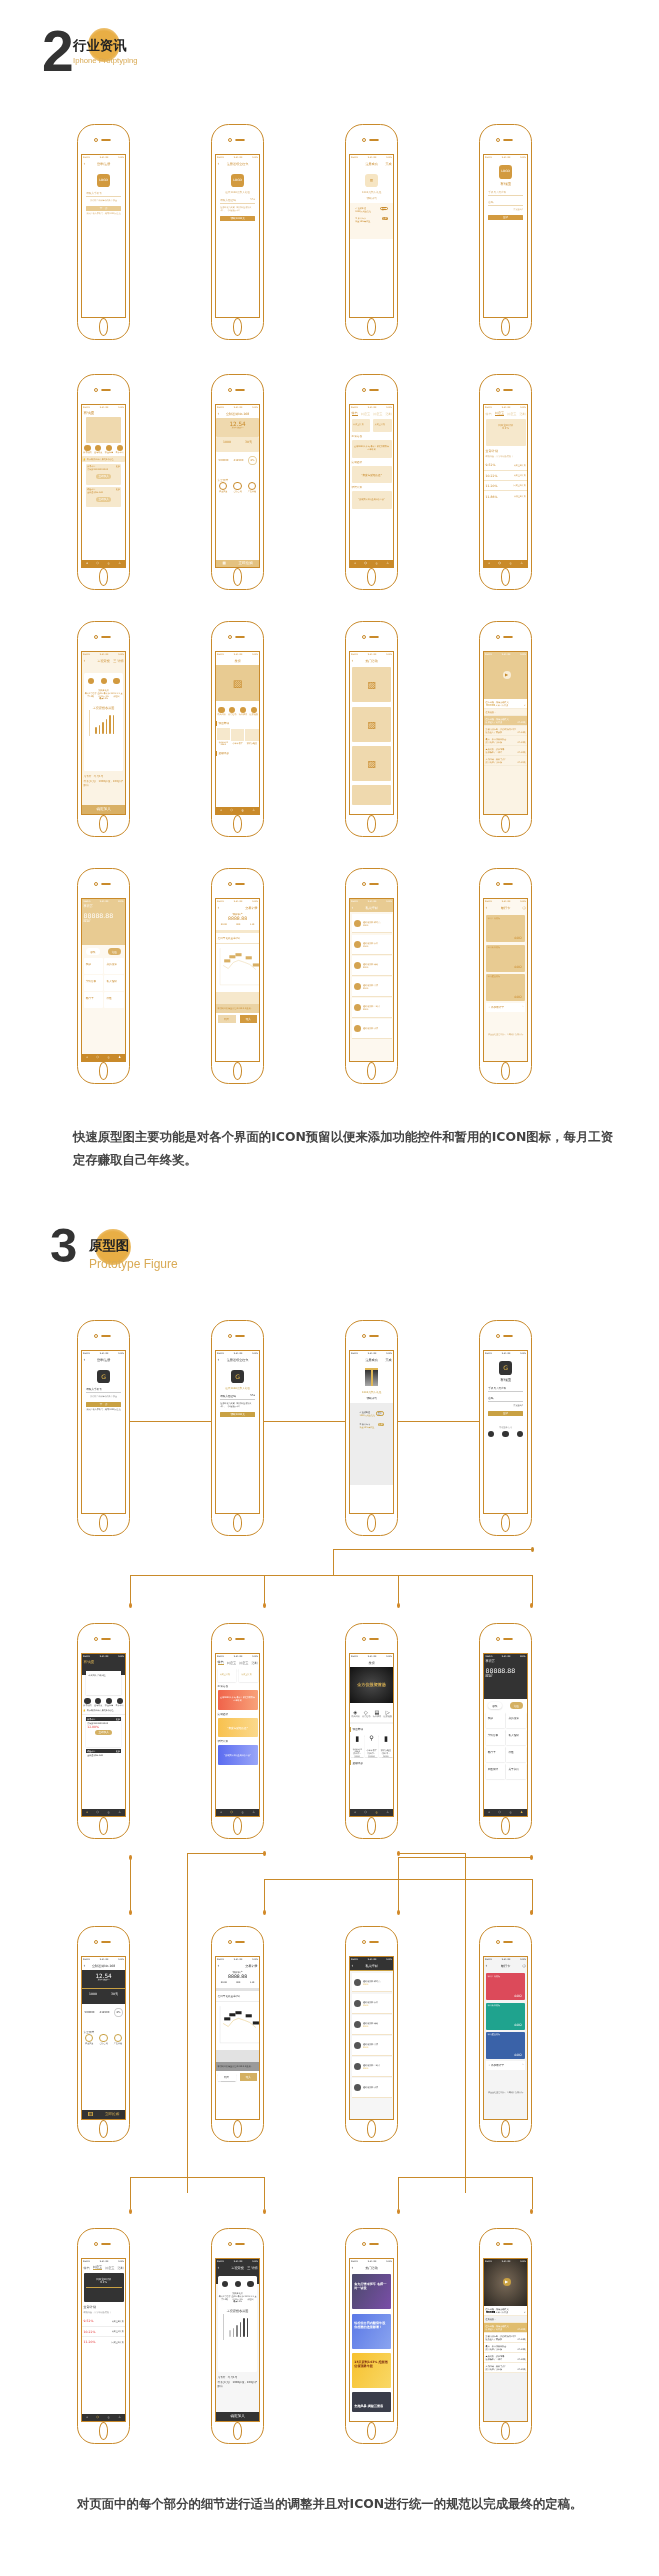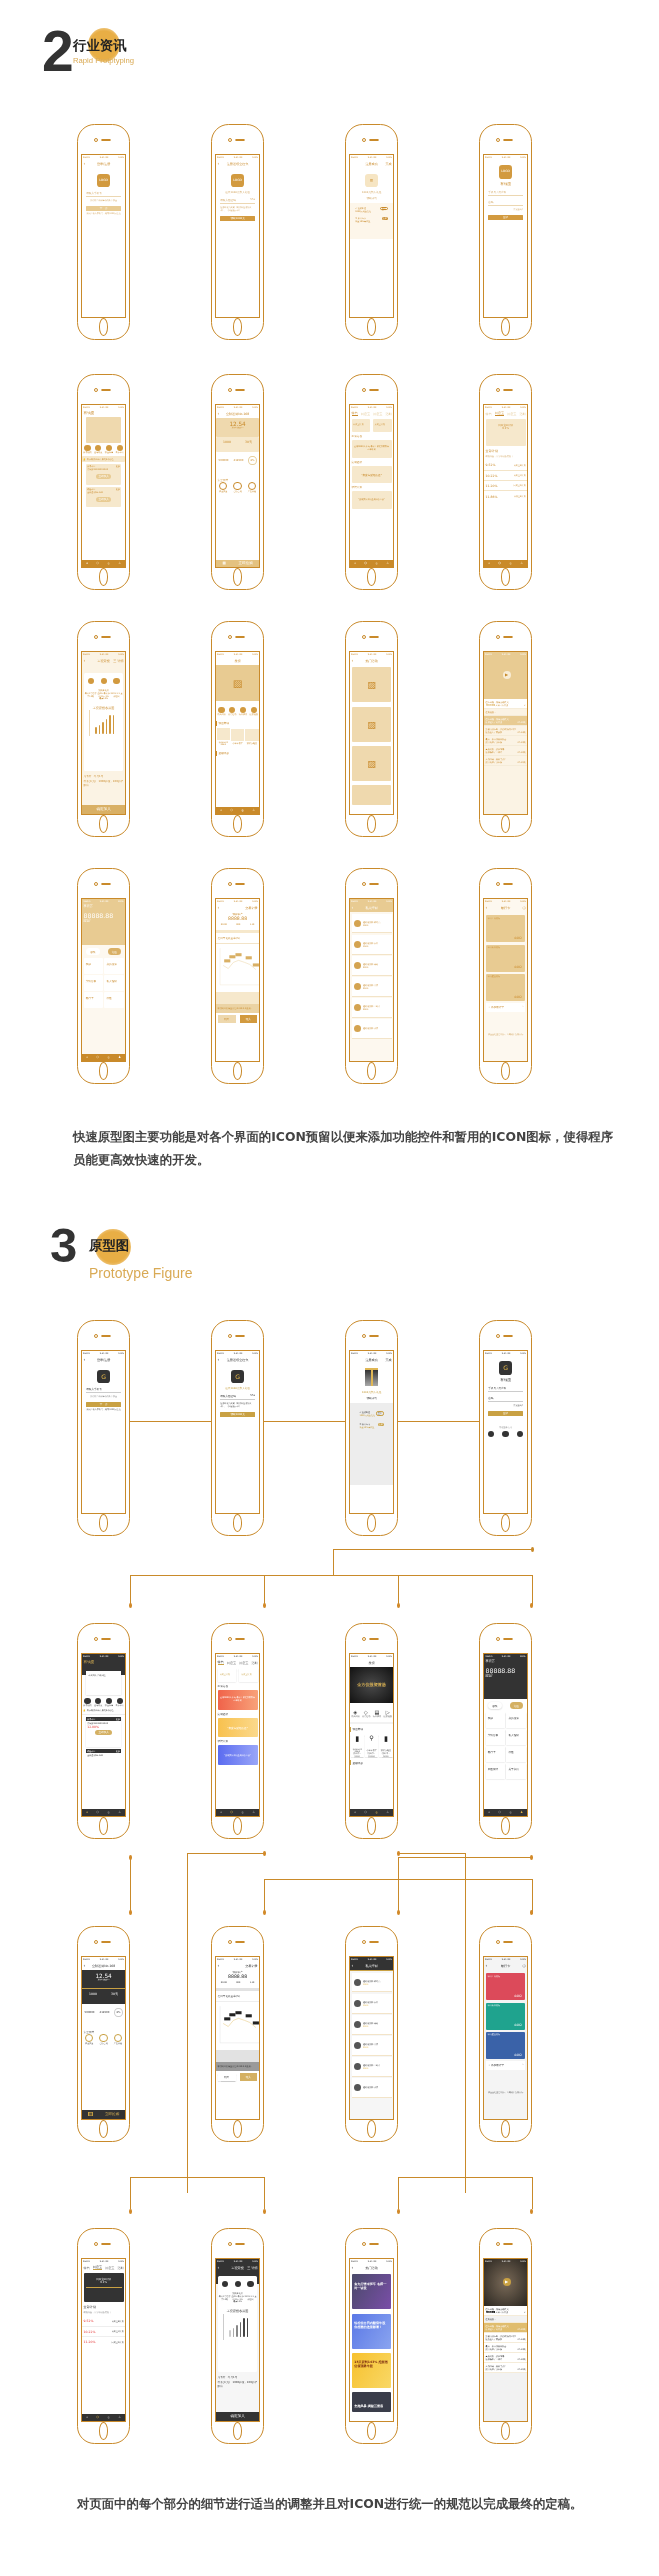--- a/index.html
+++ b/index.html
@@ -48,21 +48,21 @@
 .line{position:absolute;background:#c98a2a}
 .dot{position:absolute;width:3.1px;height:4.6px;border-radius:50%;background:#d28a2a}
 </style>
 </head>
 <body>
 
 <div class="sec-head" style="left:42px;top:23px;width:206px">
   <div class="sec-num">2</div>
   <div class="sec-dot" style="left:46px;top:5.2px"></div>
   <div class="sec-cn" style="left:31px;top:14px">行业资讯</div>
-  <div class="sec-en" style="left:31px;top:33px;font-size:7.7px">Rapid Protptyping</div>
+  <div class="sec-en" style="left:31px;top:33px;font-size:7.7px">Iphone Protptyping</div>
 </div>
 
 <div class="iph" style="left:77px;top:124px">
   <div class="cam"></div>
     <div class="spk"></div>
   <div class="scr">
     <div class="sb">
         <span>Sketch</span>
         <span>9:41 AM</span>
         <span>100%</span>
@@ -566,27 +566,27 @@
     <div class="nav"><span class="bk">‹</span><span>银行卡</span><span class="rt">ⓘ</span></div>
     <div class="bankcard" style="height:27px;margin-top:3.1px"><span>中国工商银行</span><span class="num">4402</span></div>
     <div class="bankcard" style="height:27px"><span>中国农业银行</span><span class="num">4402</span></div>
     <div class="bankcard" style="height:27px"><span>中国建设银行</span><span class="num">4402</span></div>
     <div style="background:#fff;margin:2.1px;padding:2.6px 1.5px;font-size:2.6px;color:#c98a2a">＋ <span>添加银行卡</span><span style="float:right">›</span></div>
     <div class="tiny" style="margin-top:20.6px">资金全程监管银行，上海浦东发展支行</div>
   </div>
   <div class="homeb"></div>
 </div>
 
-<div class="desc" style="left:73px;top:1125px">快速原型图主要功能是对各个界面的ICON预留以便来添加功能控件和暂用的ICON图标，使得程序员能更高效快速的开发。</div>
+<div class="desc" style="left:73px;top:1125px">快速原型图主要功能是对各个界面的ICON预留以便来添加功能控件和暂用的ICON图标，每月工资定存赚取自己年终奖。</div>
 
 <div class="sec-head" style="left:50px;top:1221px;width:206px">
   <div class="sec-num" style="font-size:49px">3</div>
   <div class="sec-dot" style="left:45px;top:7.7px;width:36px;height:36px"></div>
   <div class="sec-cn" style="left:39px;top:15.5px">原型图</div>
-  <div class="sec-en" style="left:39px;top:44px;font-size:14px">Prototype Figure</div>
+  <div class="sec-en" style="left:39px;top:36px;font-size:12px">Prototype Figure</div>
 </div>
 
 <div class="line" style="left:130px;top:1421px;width:81px;height:0.8px"></div>
 <div class="line" style="left:264px;top:1421px;width:81px;height:0.8px"></div>
 <div class="line" style="left:398px;top:1421px;width:81px;height:0.8px"></div>
 
 <div class="iph" style="left:77px;top:1320px">
   <div class="cam"></div>
     <div class="spk"></div>
   <div class="scr">

